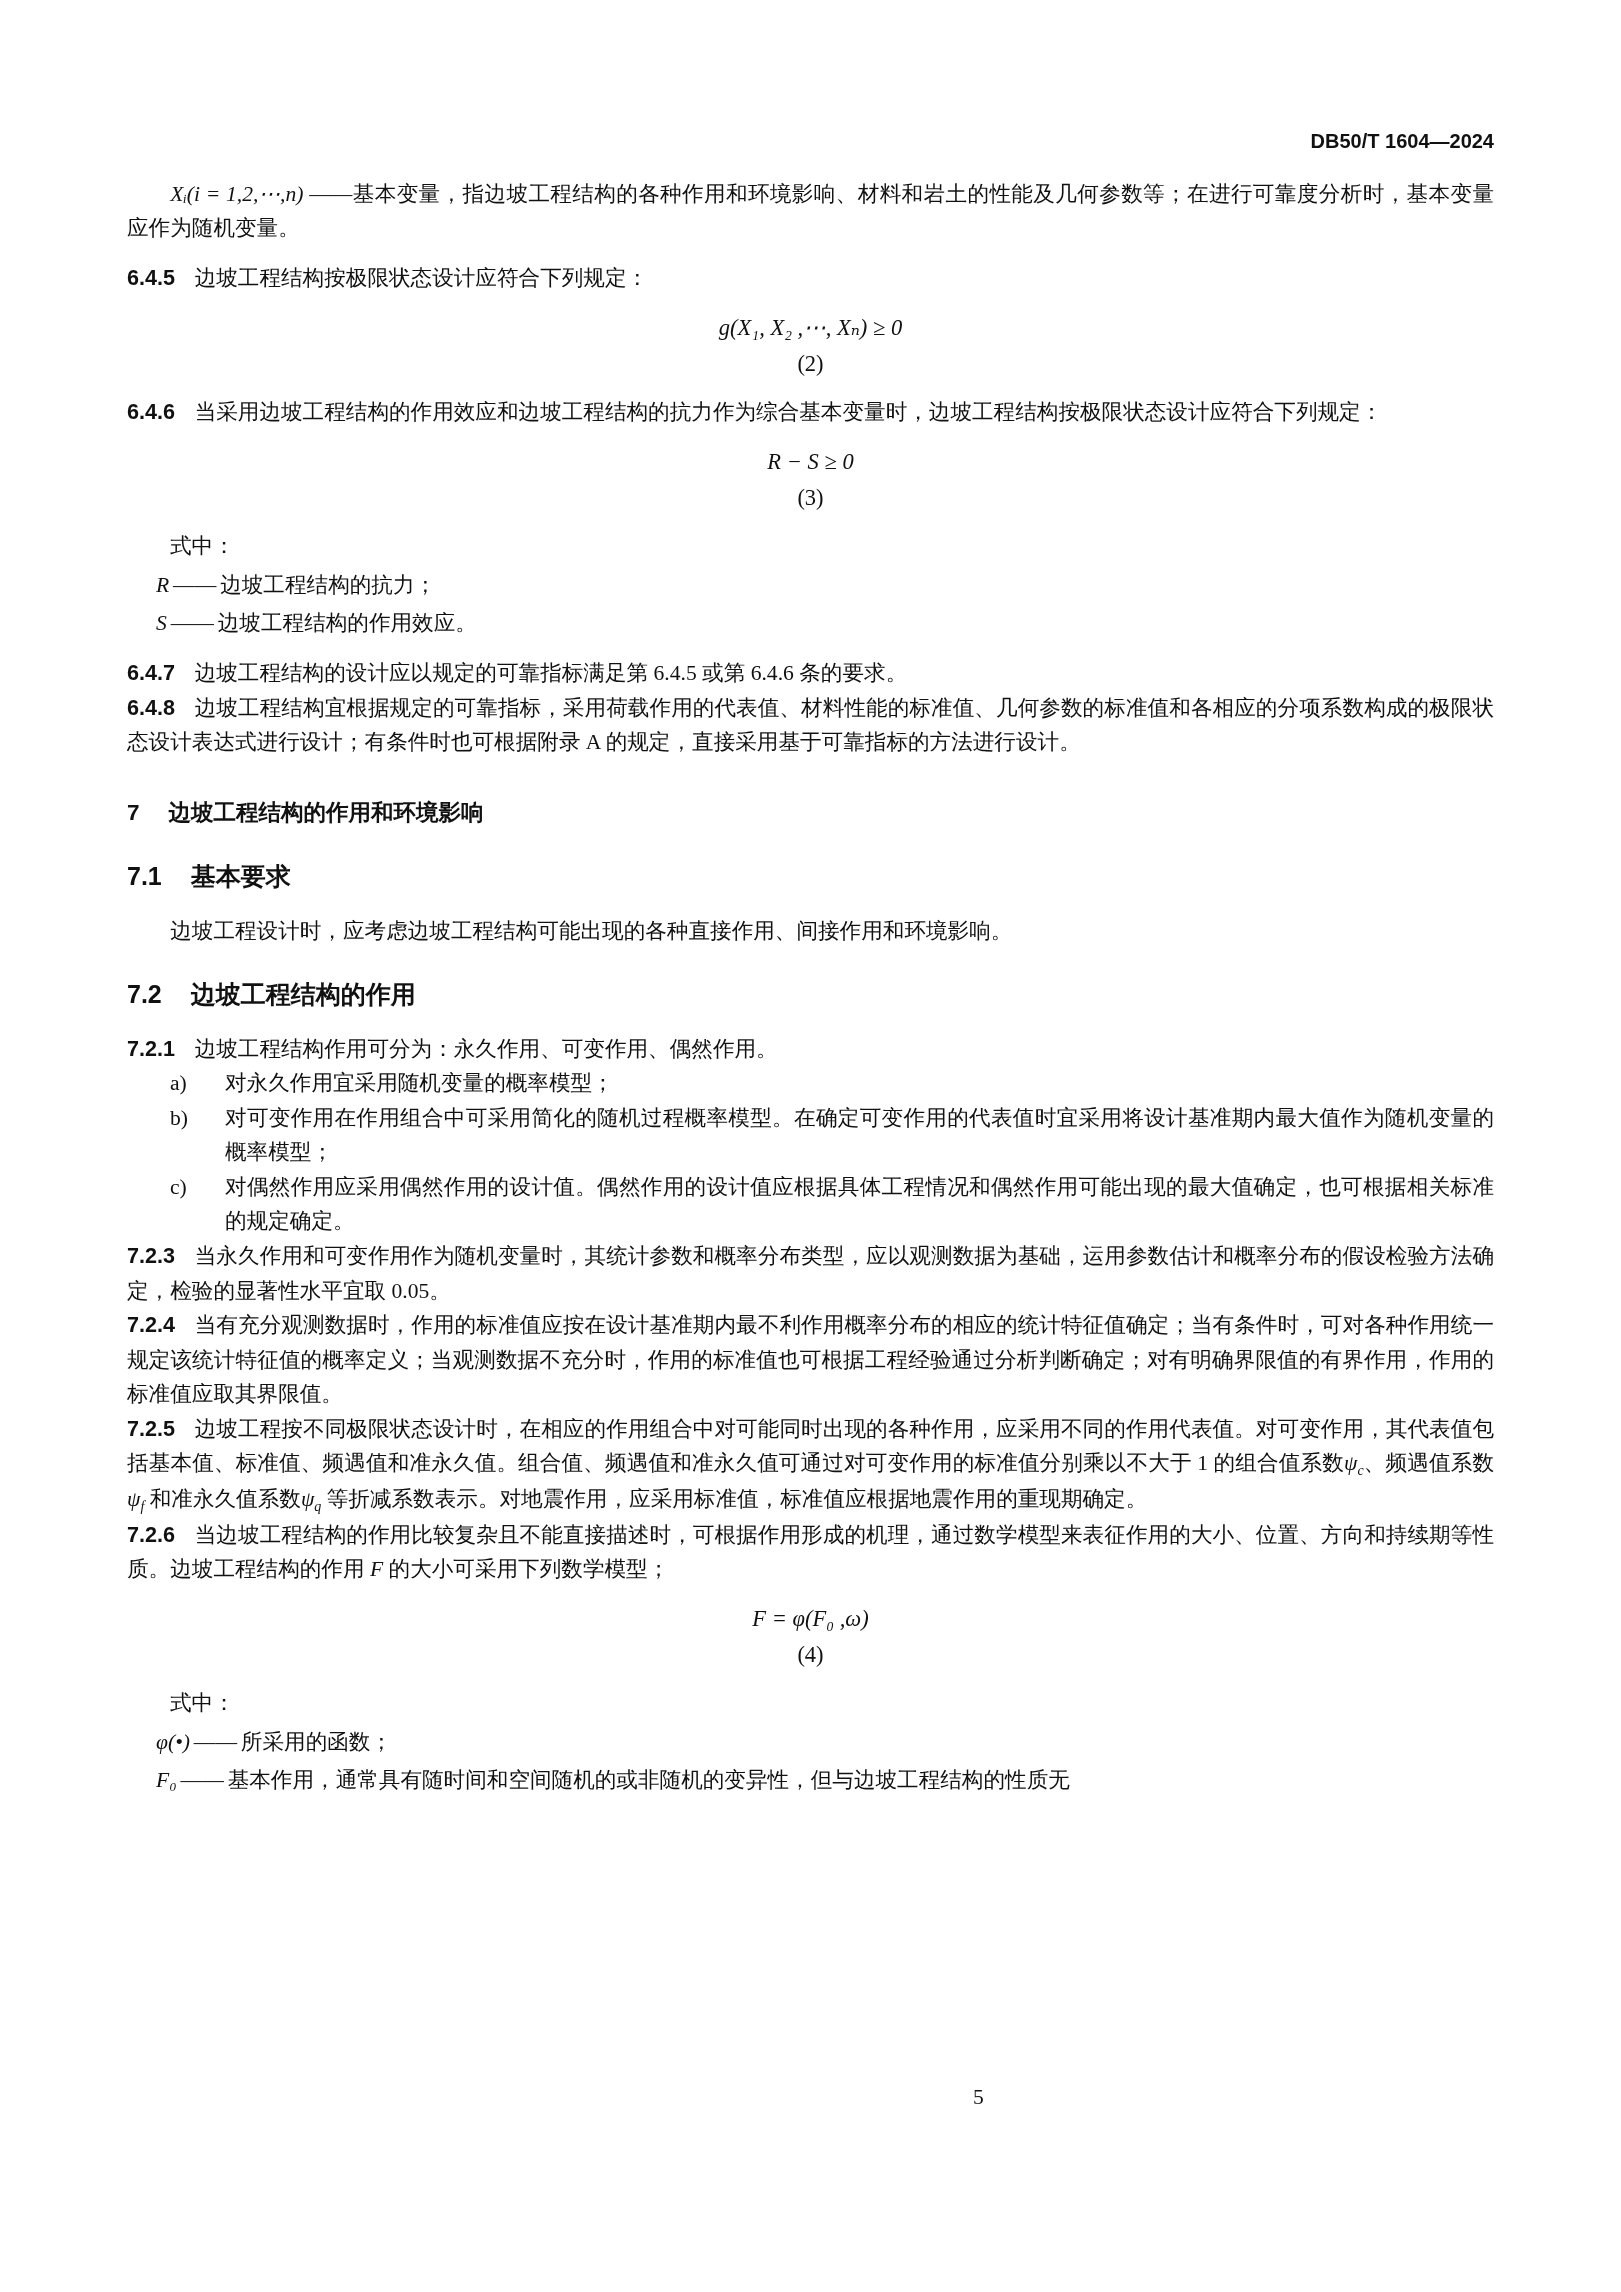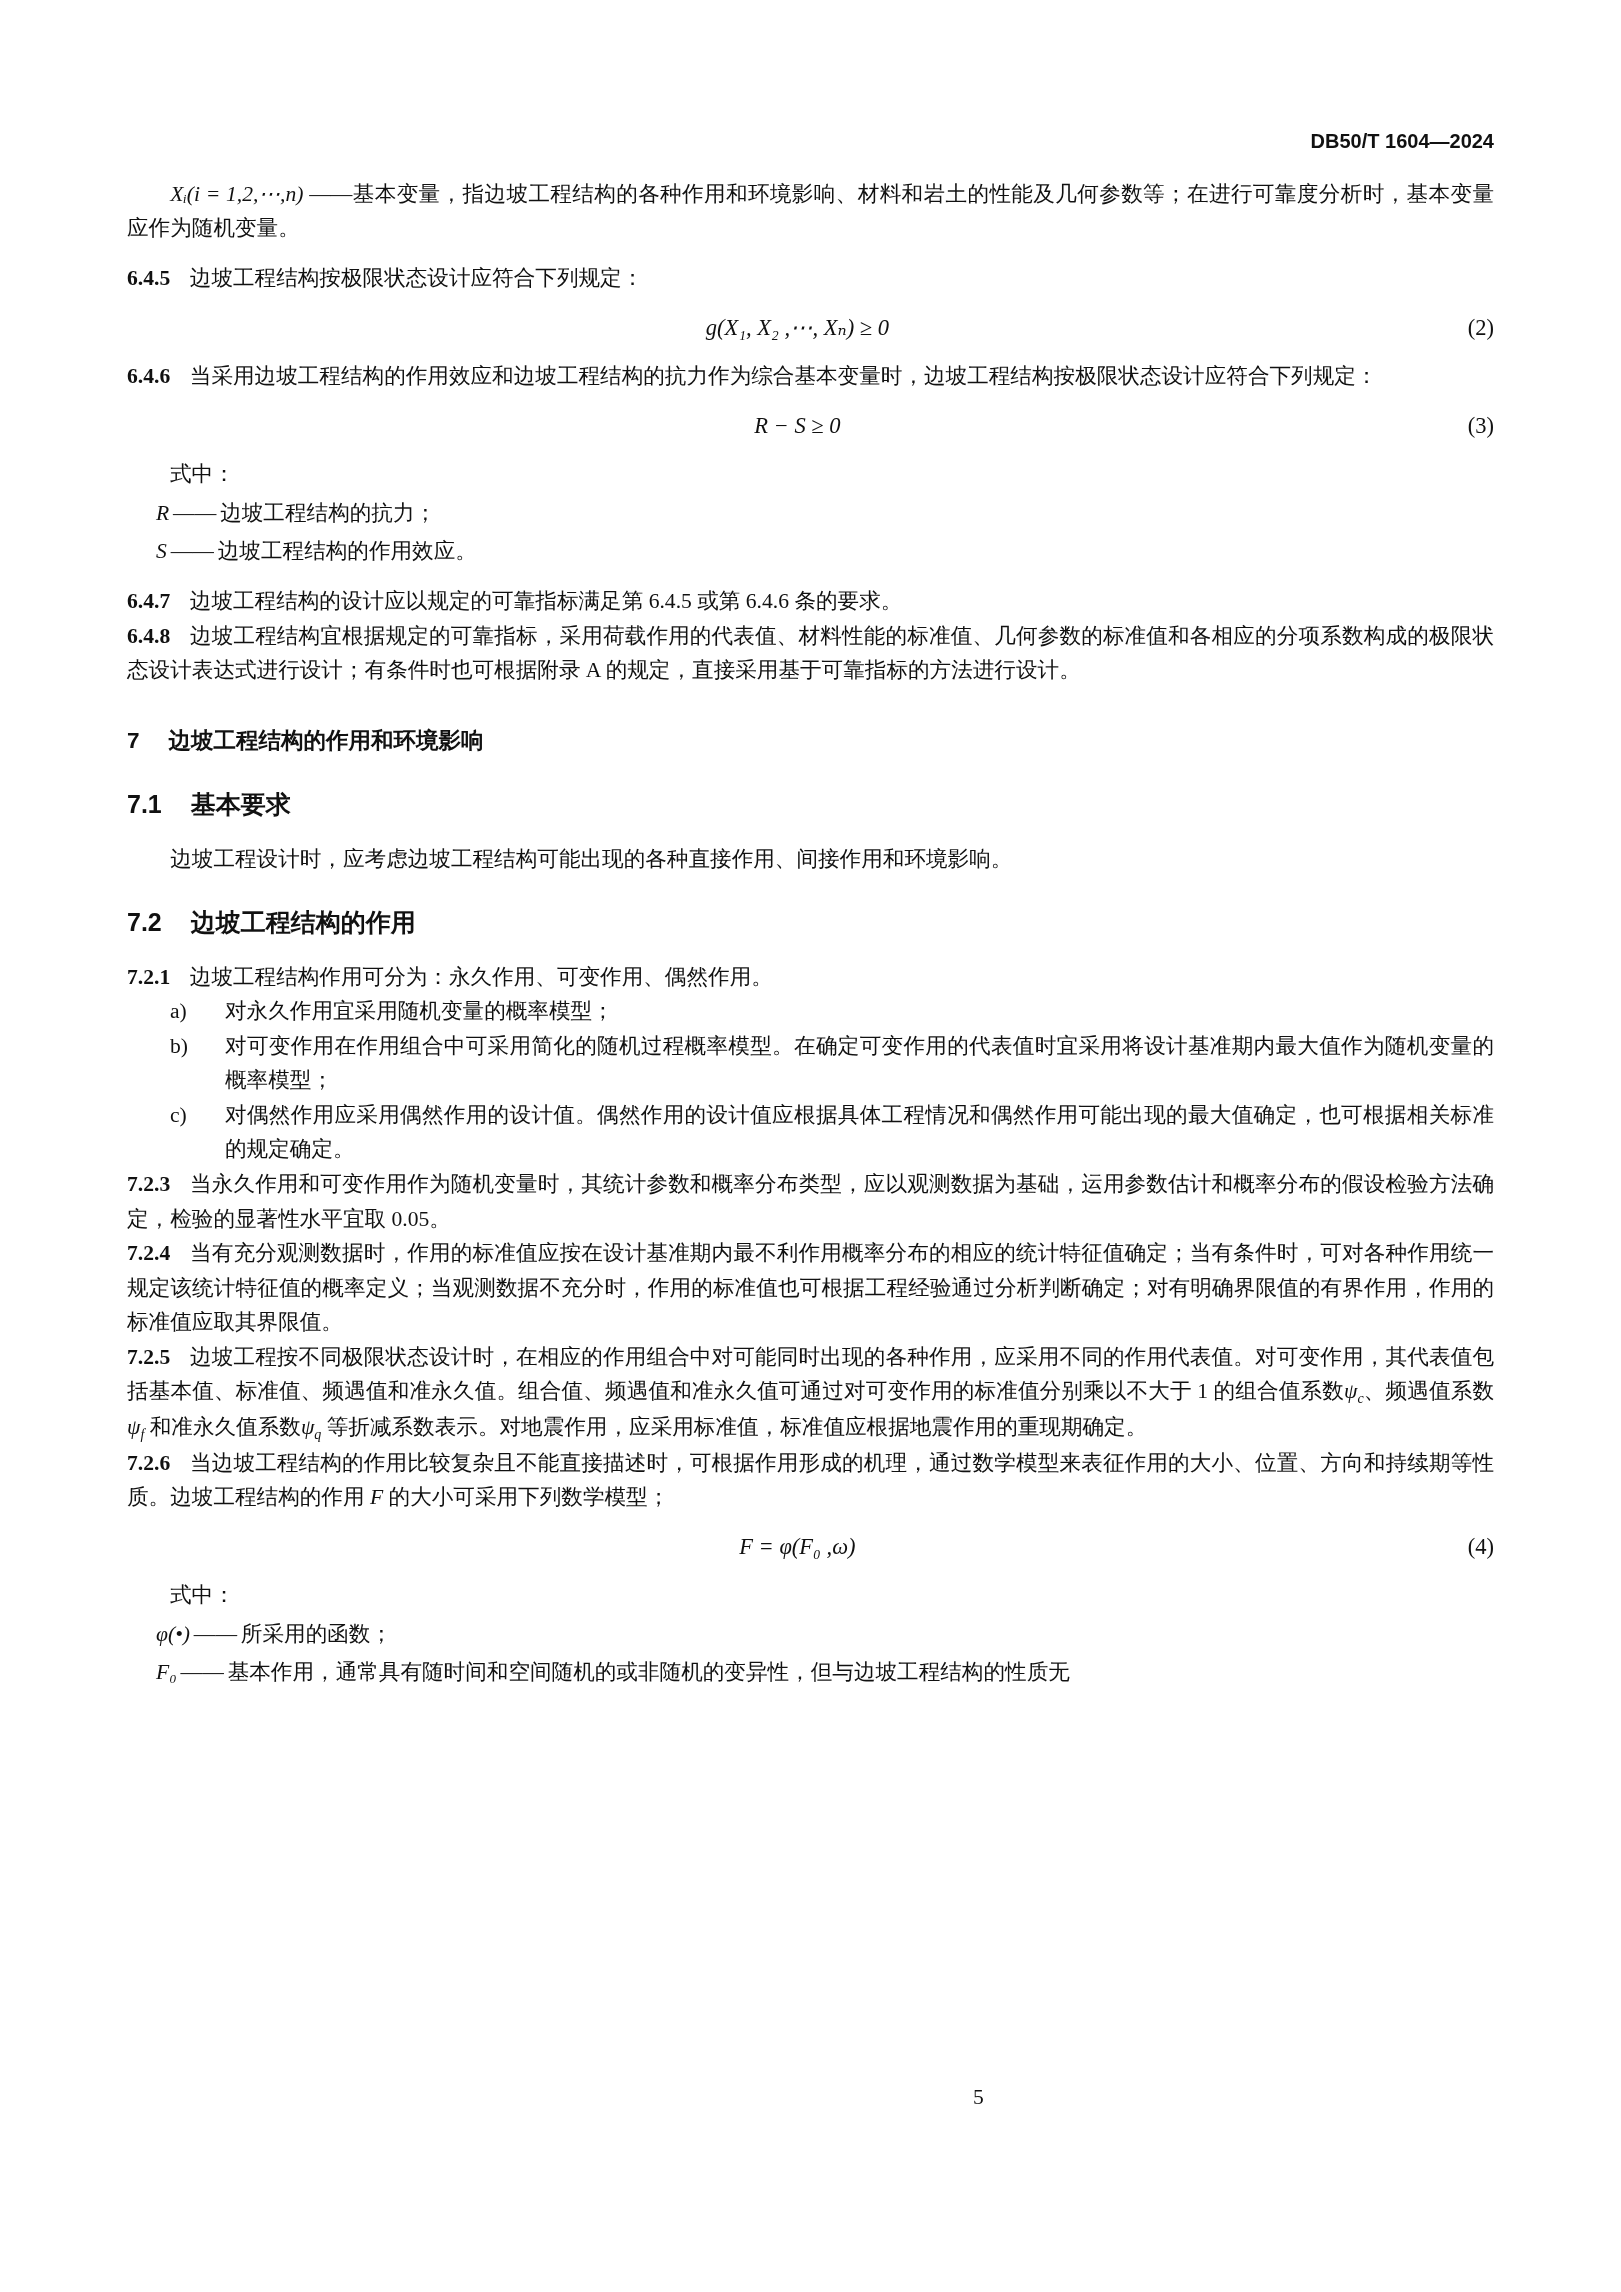--- a/index.html
+++ b/index.html
@@ -19,39 +19,40 @@
   .header {
     text-align: right;
     font-family: "Liberation Sans", "DejaVu Sans", sans-serif;
     font-weight: bold;
     font-size: 20px;
     margin-bottom: 19.6px;
   }
   .para { text-align: justify; margin: 0; }
   .intro-para { text-indent: 2em; margin-bottom: 15.7px; }
   .clause-num {
-    font-family: Liberation Serif, serif;
+    font-family: Liberation Sans, sans-serif;
     font-weight: bold;
     margin-right: 19.6px;
     white-space: nowrap;
   }
   .math {
     font-family: "Liberation Serif", "DejaVu Serif", serif;
     font-style: italic;
   }
   sub.math-sub {
     font-family: "Liberation Serif", "DejaVu Serif", serif;
     font-style: italic;
     font-size: 0.65em;
   }
   .formula-row {
     display: flex;
     align-items: center;
     margin: 13.7px 0;
     font-size: 22.5px;
+    flex-direction: column;
   }
   .formula {
     flex: 1;
     text-align: center;
     font-family: "Liberation Serif", "DejaVu Serif", serif;
     font-style: italic;
   }
   .eq-num {
     font-family: "Liberation Serif", "DejaVu Serif", serif;
     font-style: normal;

